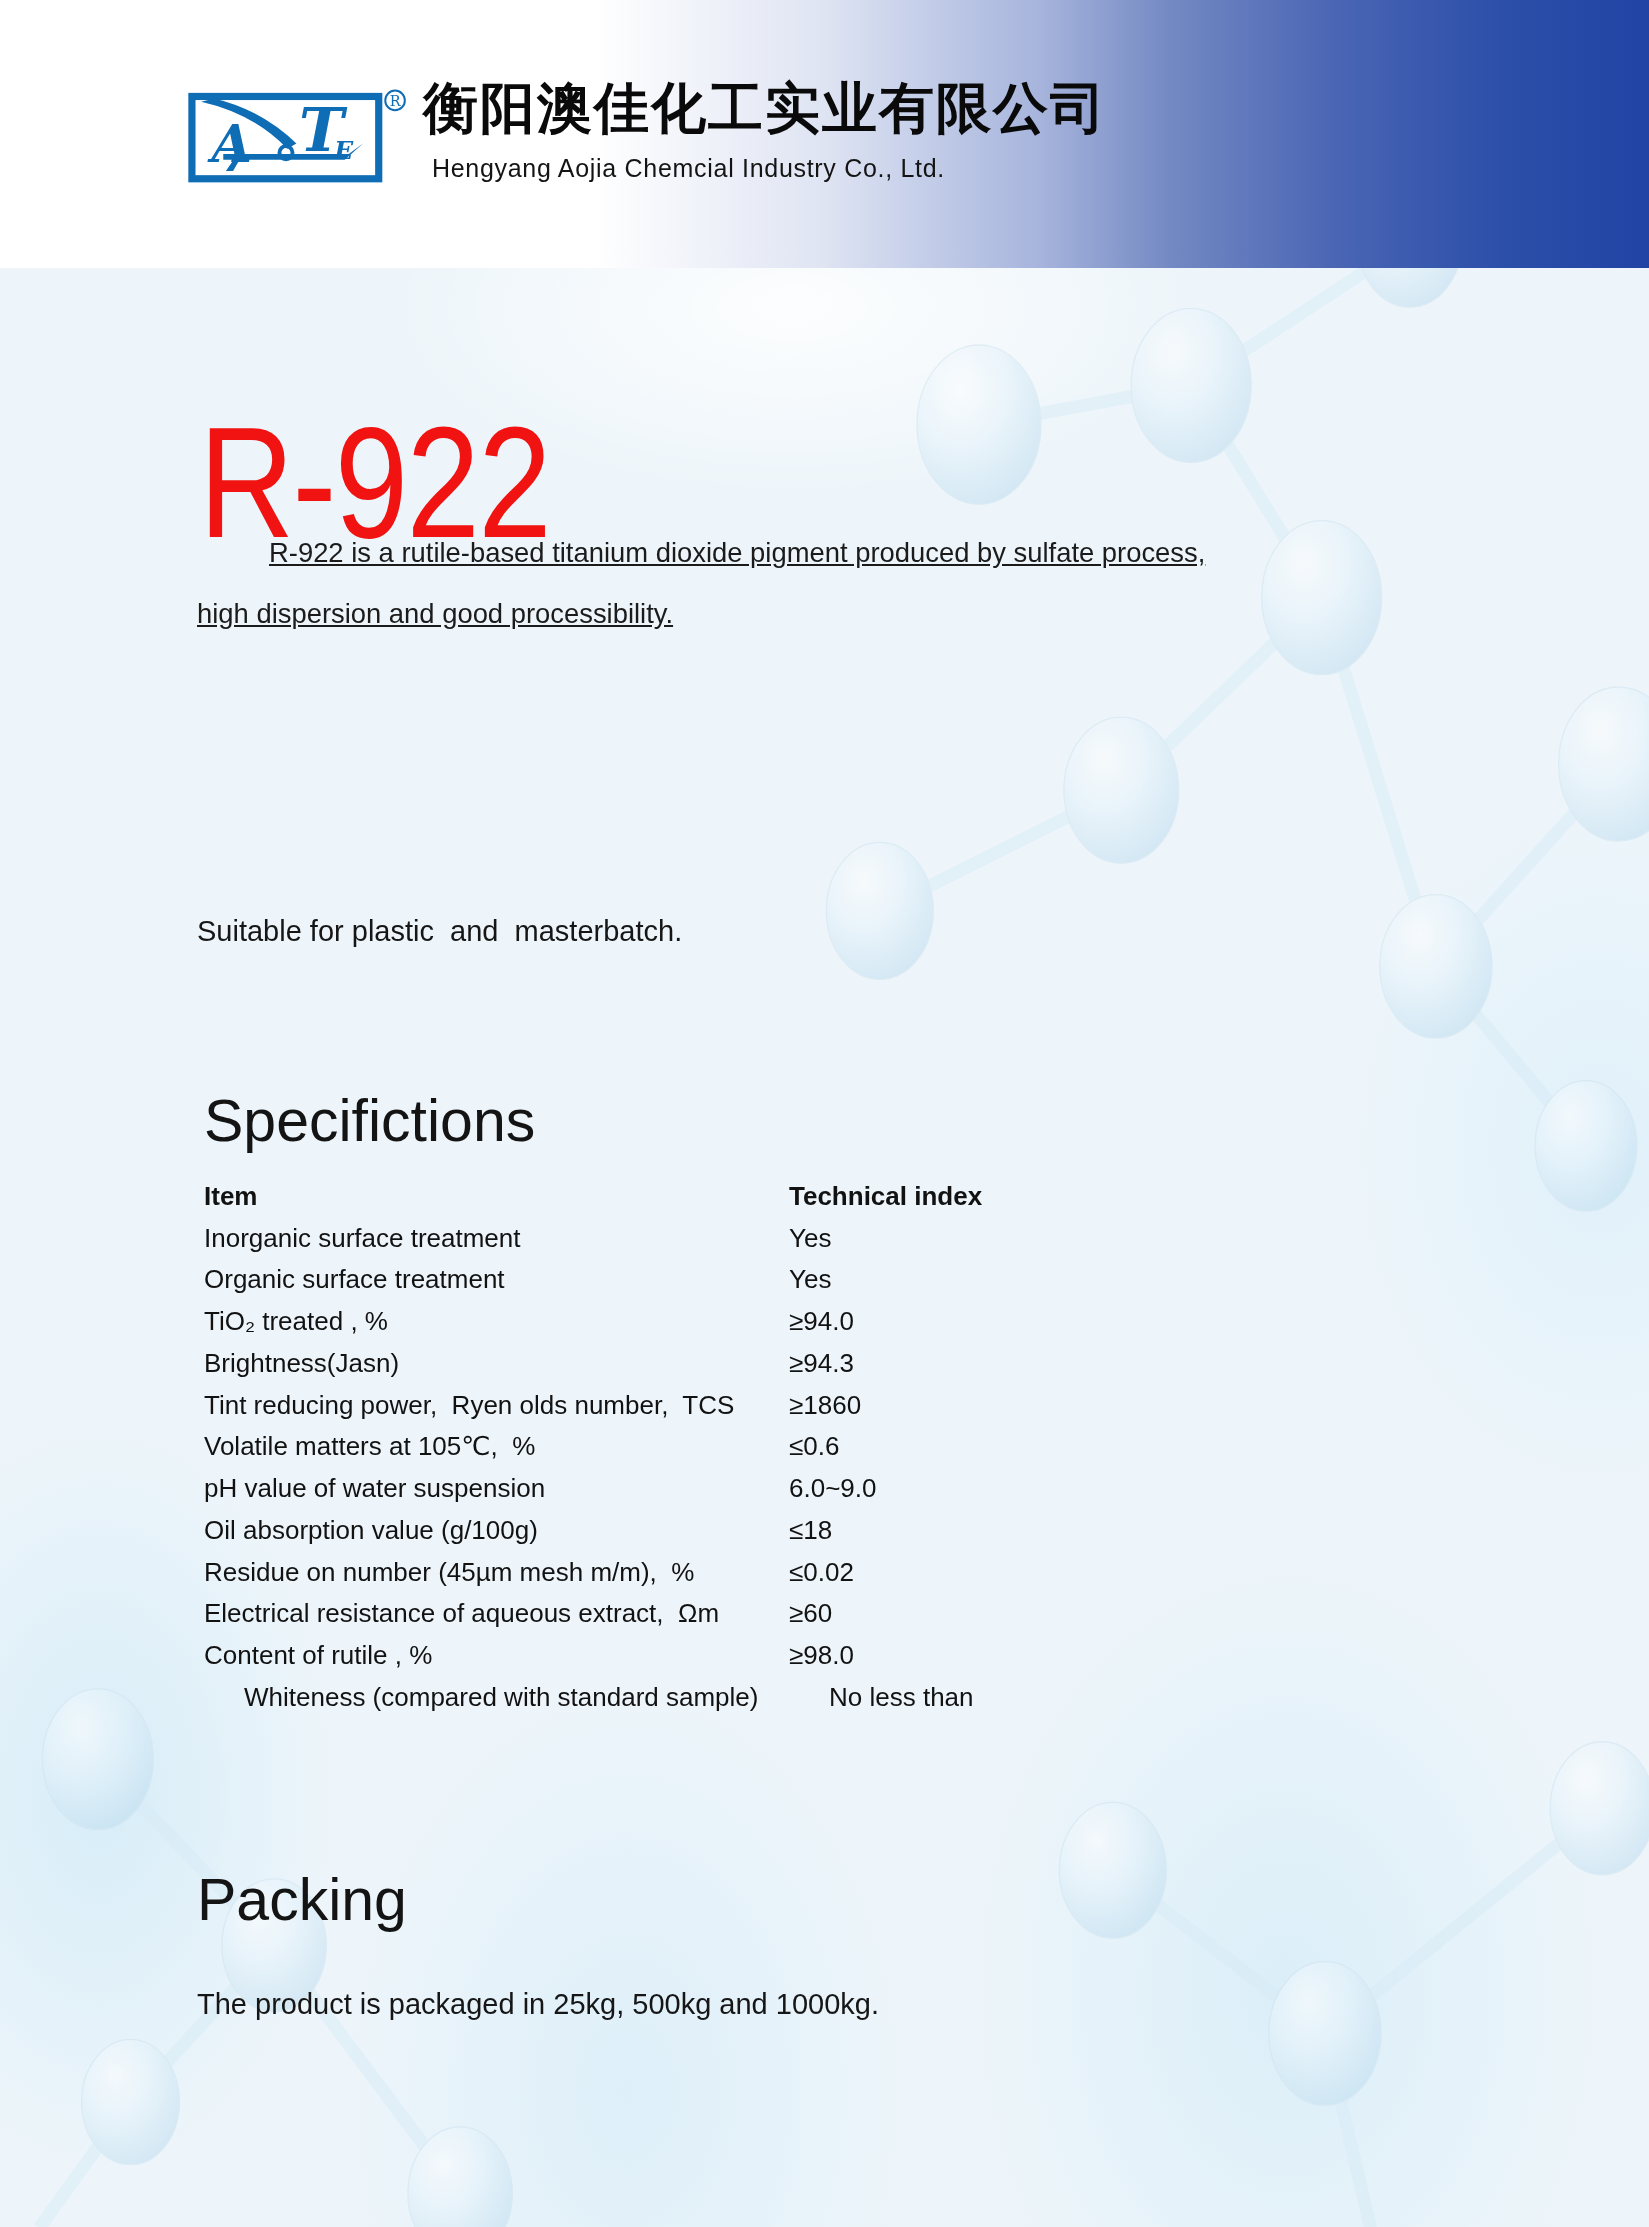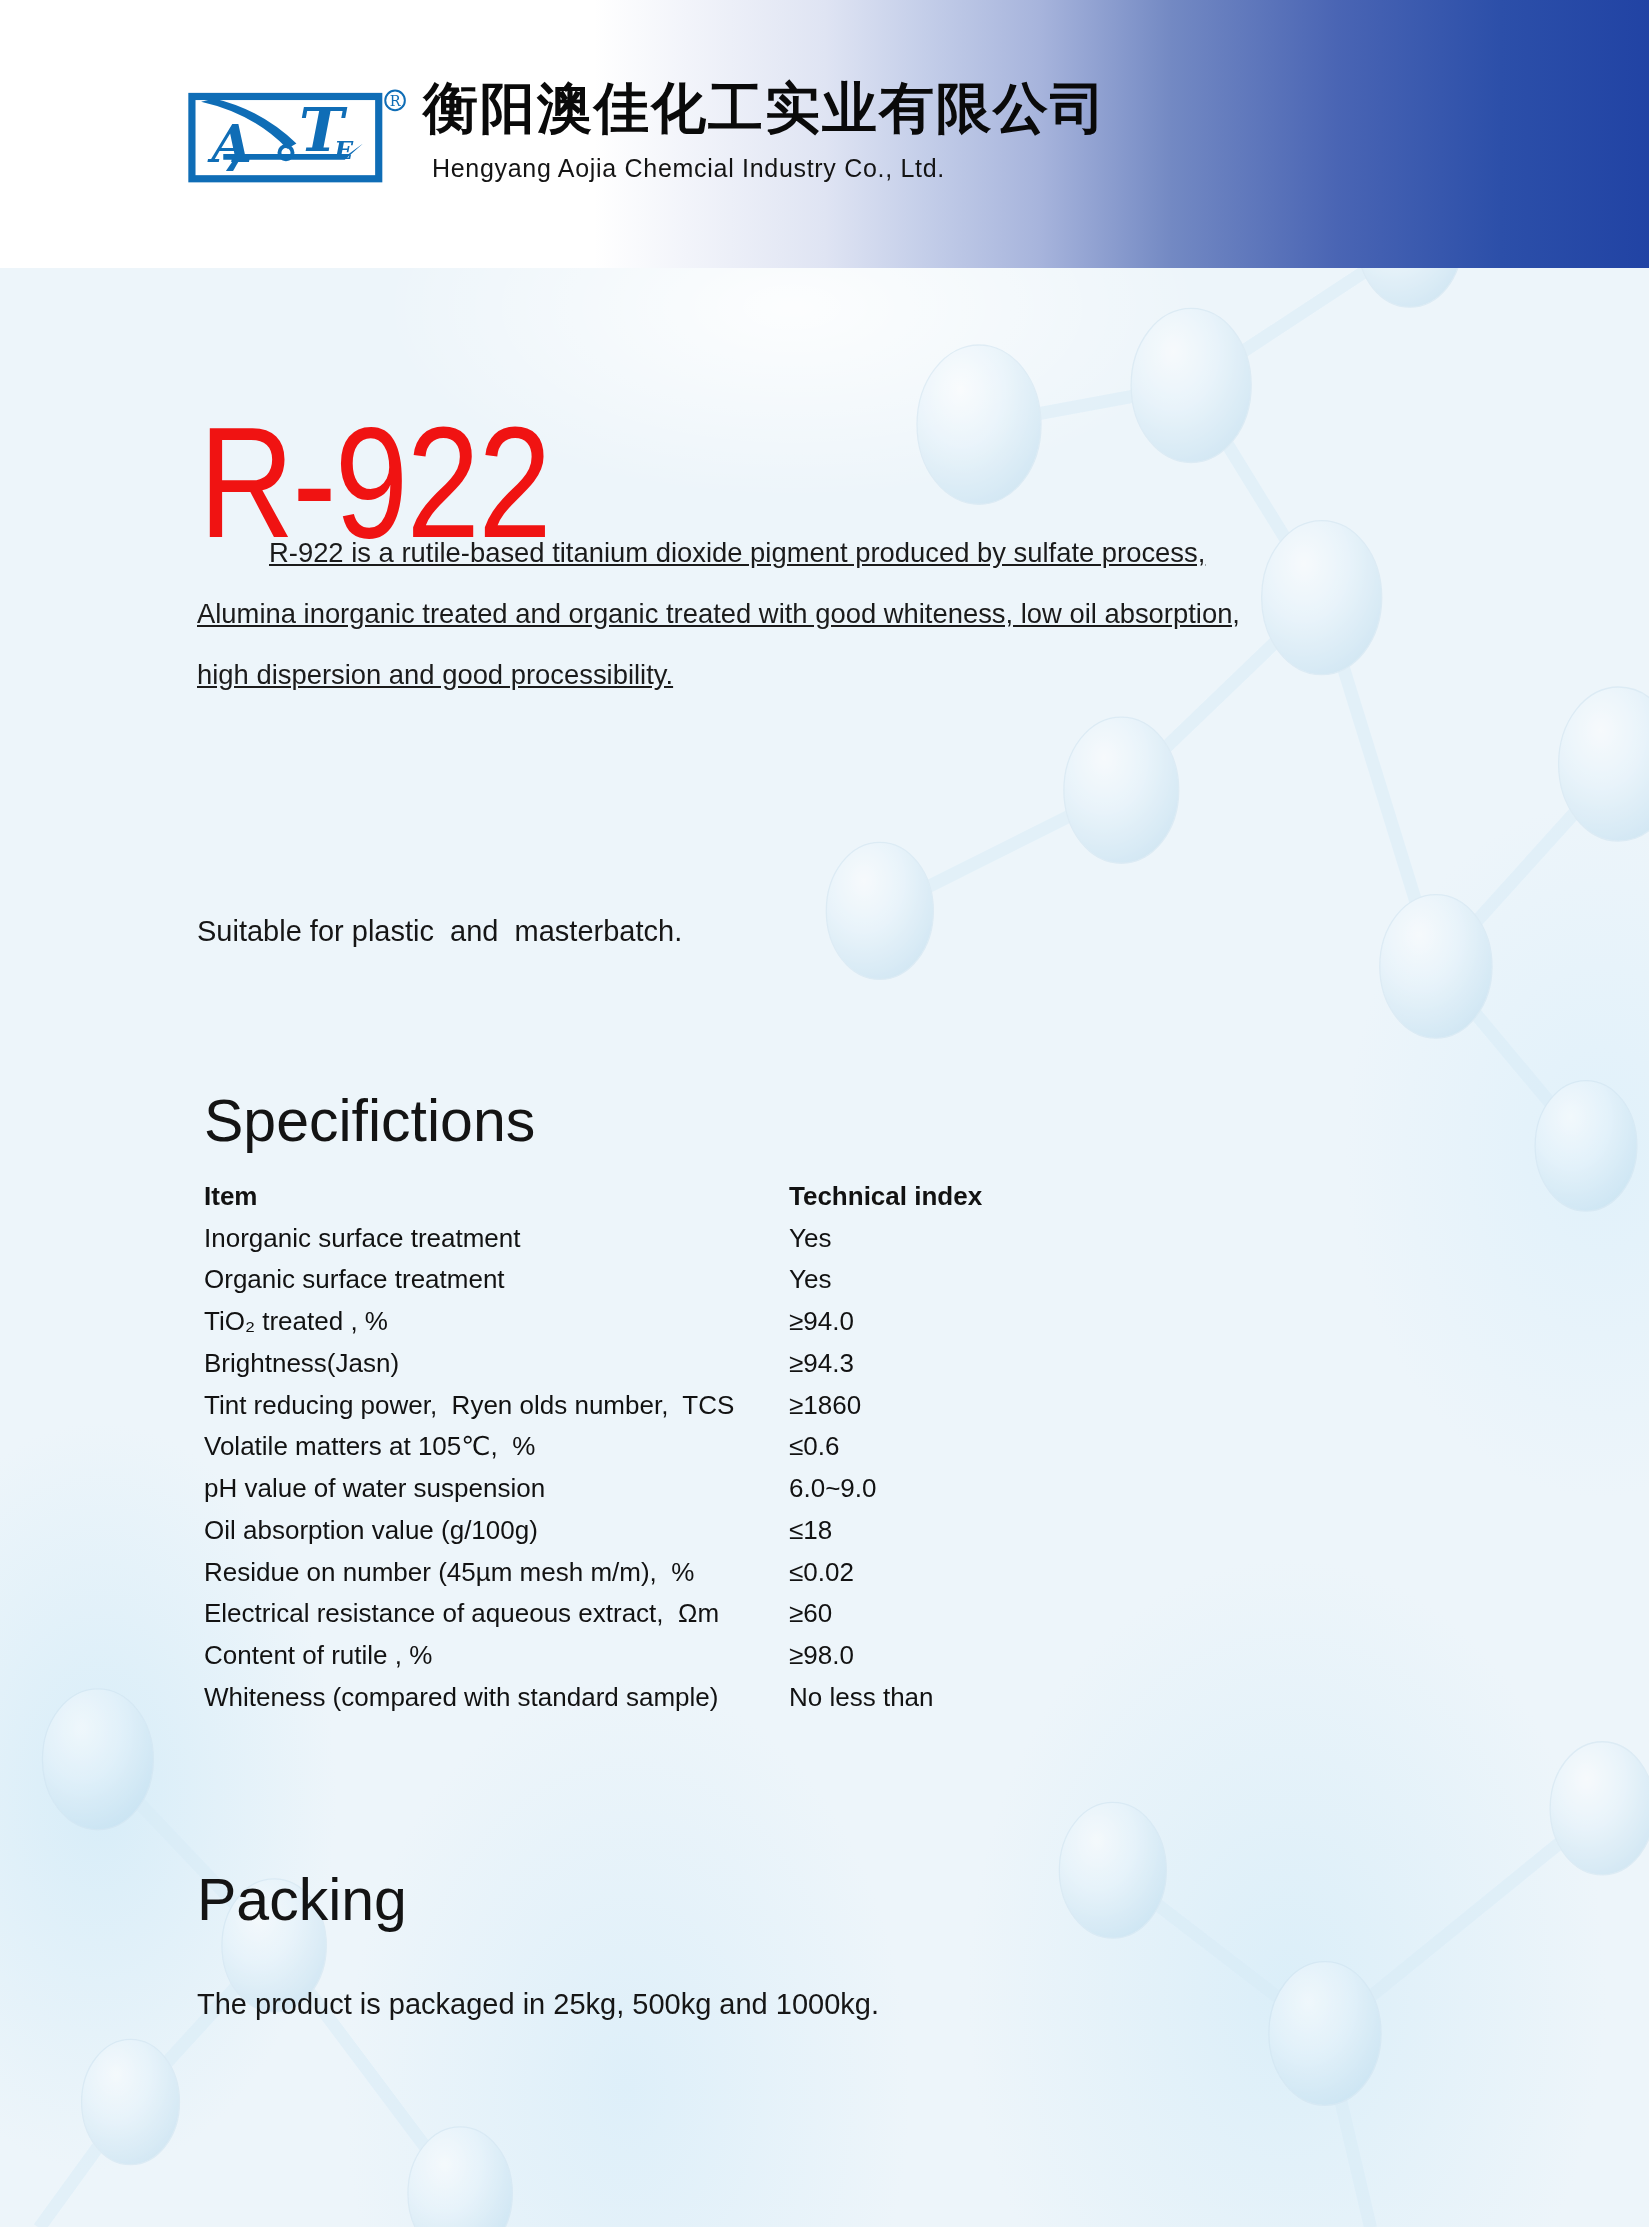--- a/index.html
+++ b/index.html
@@ -136,21 +136,20 @@
         <ellipse cx="2030" cy="2705" rx="86" ry="110"></ellipse>
         <ellipse cx="2455" cy="2360" rx="80" ry="102"></ellipse>
       </g>
     </svg>
   </div>
 
   <div class="product-title">R-922</div>
 
   <div class="product-desc">
     <div class="line indent">R-922 is a rutile-based titanium dioxide pigment produced by sulfate process,</div>
-    <div class="line">Alumina inorganic treated and organic treated with good whiteness, low oil absorption,</div>
     <div class="line">high dispersion and good processibility.</div>
   </div>
 
   <div class="section-body applications-body">Suitable for plastic  and  masterbatch.</div>
 
   <div class="section-heading h-specifications">Specifictions</div>
 
   <div class="spec-row spec-header" style="top:1175px;">
     <span class="cell-item">Item</span>
     <span class="cell-value">Technical index</span>
@@ -193,21 +192,21 @@
         <span class="cell-value">≤0.02</span>
       </div>
       <div class="spec-row" style="top: 1592px;">
         <span class="cell-item">Electrical resistance of aqueous extract,  Ωm</span>
         <span class="cell-value">≥60</span>
       </div>
       <div class="spec-row" style="top: 1634px;">
         <span class="cell-item">Content of rutile , %</span>
         <span class="cell-value">≥98.0</span>
       </div>
-      <div class="spec-row" style="top: 1676px;">
+      <div class="spec-row" style="top: 1676px; margin-left: 40px;">
         <span class="cell-item">Whiteness (compared with standard sample)</span>
         <span class="cell-value">No less than</span>
       </div>
     </div>
 
   <div class="section-heading h-packing">Packing</div>
   <div class="section-body packing-body">The product is packaged in 25kg, 500kg and 1000kg.</div>
 
 </div>
 

